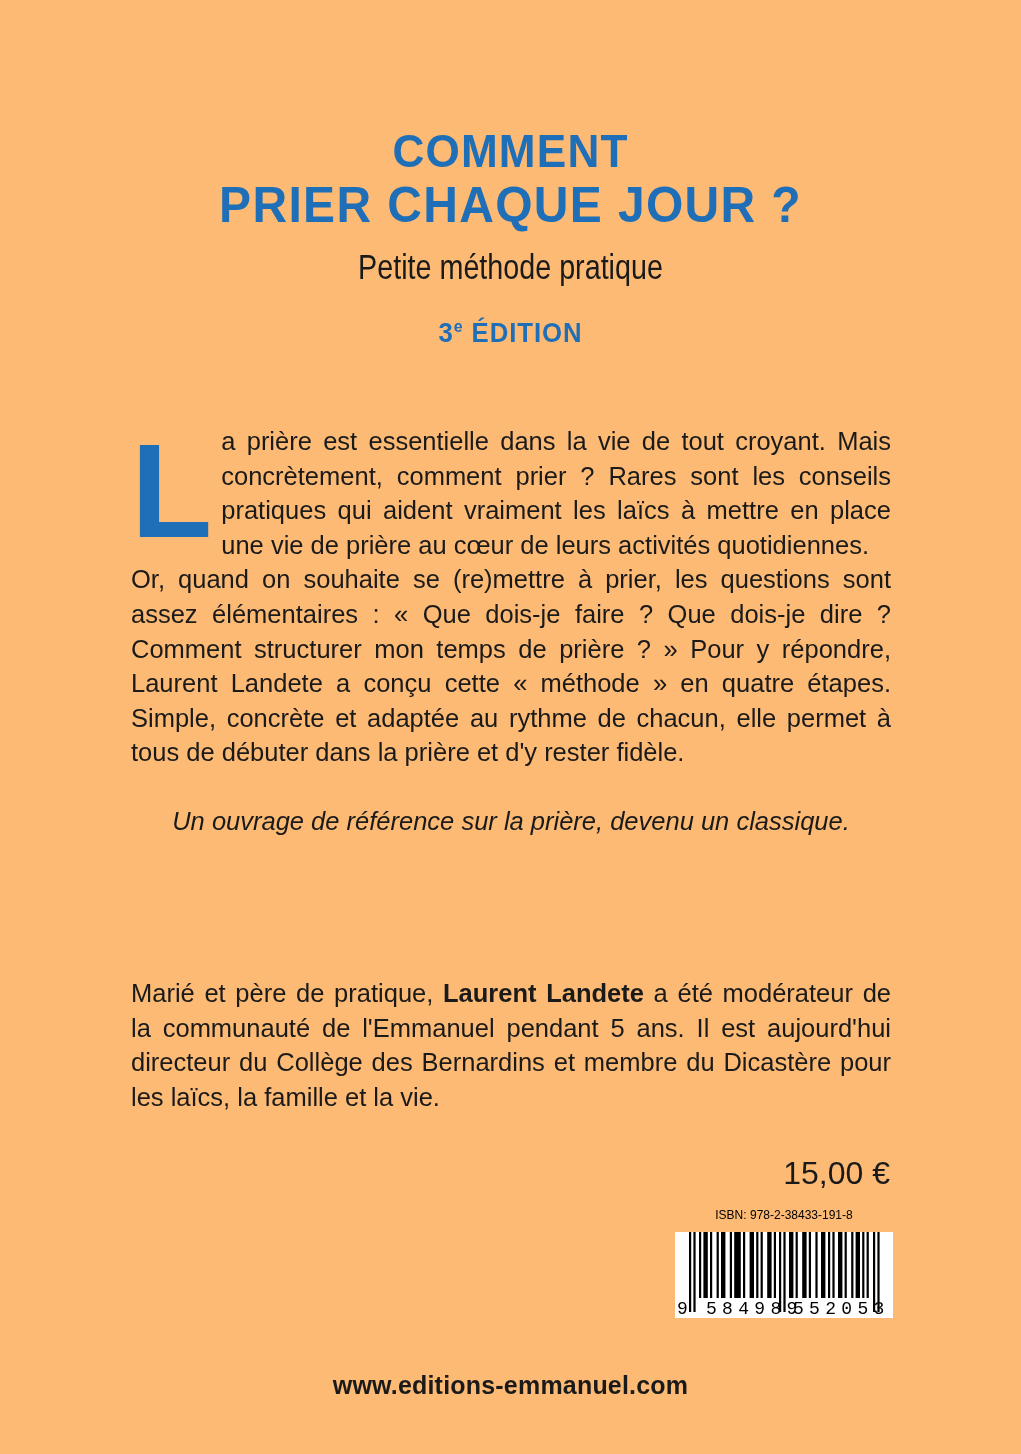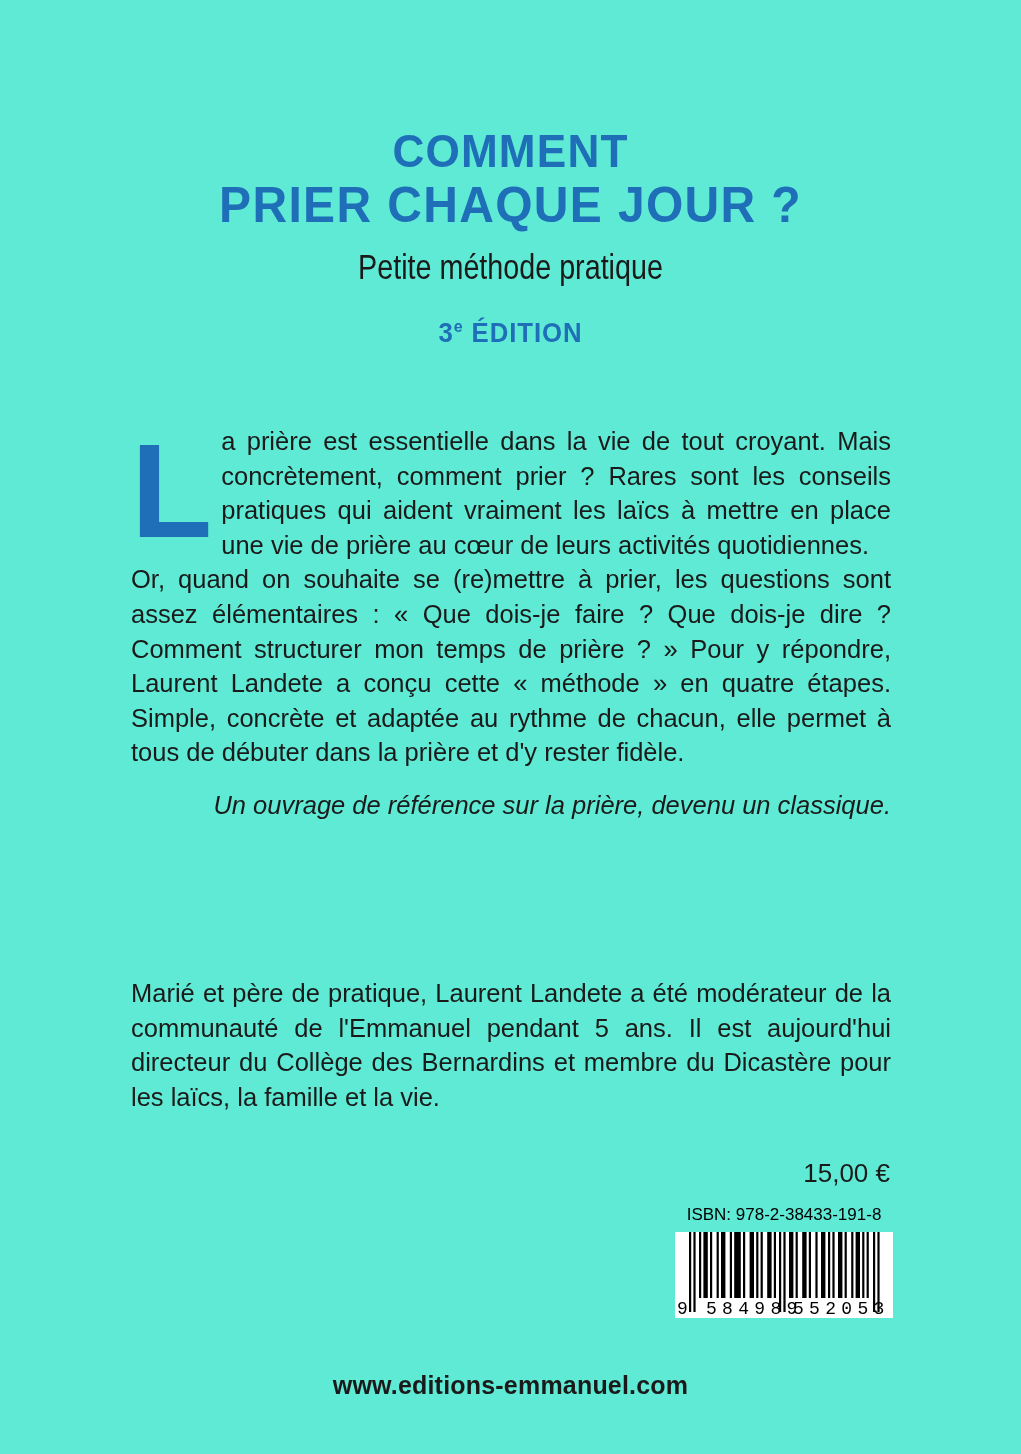--- a/index.html
+++ b/index.html
@@ -13,21 +13,21 @@
     position: relative;
     overflow: hidden;
     font-family: "Liberation Sans", sans-serif;
     color: #1a1a1a;
     -webkit-font-smoothing: antialiased;
   }
 
   .page {
     position: absolute;
     inset: 0;
-    background: #5eead4;
+    background: #fdba74;
   }
 
   
   .title-block {
     position: absolute;
     left: 0;
     right: 0;
     top: 125px;
     text-align: center;
   }
@@ -93,56 +93,56 @@
   .para-lead::first-letter {
     float: left;
     color: #1f6fb8;
     font-family: "Liberation Sans", sans-serif;
     font-weight: bold;
     font-size: 133px;
     line-height: 0.81;
     padding: 12px 9px 0 0;
     margin-top: 2px;
   }
-  .para strong { font-weight: normal; }
+  .para strong { font-weight: bold; }
   .para-italic {
     font-style: italic;
-    text-align: right;
-    margin-top: 18px;
+    text-align: center;
+    margin-top: 34px;
     margin-bottom: 0;
   }
   .bio {
     position: absolute;
     left: 131px;
     top: 976px;
     width: 760px;
   }
 
   
   .price {
     position: absolute;
     right: 131px;
     top: 1157px;
-    font-size: 26px;
+    font-size: 32px;
     line-height: 32px;
     color: #1a1a1a;
     text-align: left;
     white-space: nowrap;
   }
 
   
   .barcode-block {
     position: absolute;
     right: 128px;
     top: 1203px;
     width: 218px;
   }
   .isbn-text {
     text-align: center;
-    font-size: 17px;
+    font-size: 12px;
     line-height: 24px;
     color: #000;
     letter-spacing: 0px;
     white-space: nowrap;
   }
   .barcode-wrap {
     position: relative;
     margin-top: 5px;
     height: 86px;
   }

